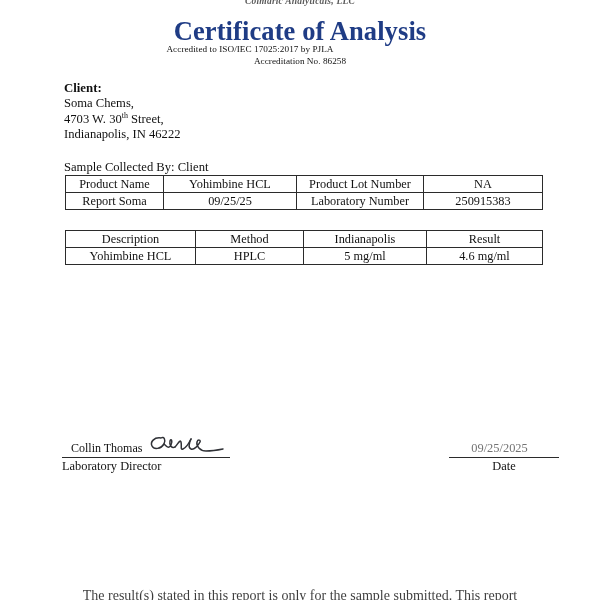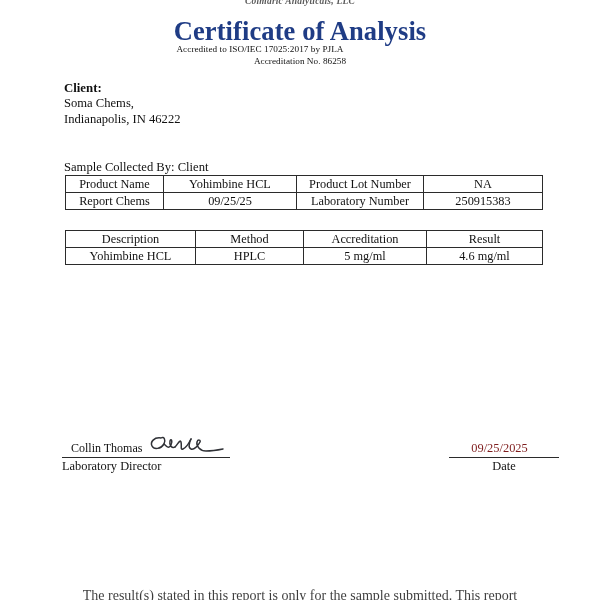--- a/index.html
+++ b/index.html
@@ -51,21 +51,21 @@
     font-size: 26.5px;
     font-weight: bold;
     color: #1f3c85;
     letter-spacing: 0.1px;
     line-height: 1;
   }
 
   .accred-line1 {
     position: absolute;
     top: 44px;
-    left: 16px;
+    left: 6px;
     width: 488px;
     text-align: center;
     font-size: 9.2px;
     color: #111111;
     letter-spacing: 0.05px;
   }
   .accred-line2 {
     position: absolute;
     top: 56px;
     left: 0;
@@ -187,21 +187,21 @@
     height: 17px;
     border-bottom: 1.1px solid #2b2b2b;
     text-align: center;
   }
   .date-value {
     position: absolute;
     left: 0;
     right: 9px;
     bottom: 1px;
     font-size: 12.4px;
-    color: #7f1d1d;
+    color: #737373;
     white-space: nowrap;
   }
   .date-caption {
     margin-top: 1px;
     text-align: center;
     font-size: 12.4px;
     color: #111111;
   }
 
   
@@ -229,20 +229,21 @@
     <div class="company-name">Colmaric Analyticals, LLC</div>
   </div>
 
   <div class="doc-title">Certificate of Analysis</div>
   <div class="accred-line1">Accredited to ISO/IEC 17025:2017 by PJLA</div>
   <div class="accred-line2">Accreditation No. 86258</div>
 
   <div class="client-block">
     <div class="client-heading">Client:</div>
     <div class="client-line">Soma Chems,</div>
+    <div class="client-line"><span>4703 W. 30</span><span class="sup">th</span><span> Street,</span></div>
     <div class="client-line">Indianapolis, IN 46222</div>
   </div>
 
   <div class="collected-by">
     <span class="lbl">Sample Collected By</span><span>: Client</span>
   </div>
 
   <table class="coa" id="table-sample">
     <colgroup>
         <col class="c1">
@@ -251,40 +252,40 @@
         <col class="c4">
       </colgroup>
     <tbody>
       <tr>
         <td>Product Name</td>
         <td>Yohimbine HCL</td>
         <td>Product Lot Number</td>
         <td>NA</td>
       </tr>
       <tr>
-        <td>Report Chems</td>
+        <td>Report Soma</td>
         <td>09/25/25</td>
         <td>Laboratory Number</td>
         <td>250915383</td>
       </tr>
     </tbody>
   </table>
 
   <table class="coa" id="table-results">
     <colgroup>
         <col class="r1">
         <col class="r2">
         <col class="r3">
         <col class="r4">
       </colgroup>
     <tbody>
       <tr>
         <td>Description</td>
         <td>Method</td>
-        <td>Accreditation</td>
+        <td>Indianapolis</td>
         <td>Result</td>
       </tr>
       <tr>
         <td>Yohimbine HCL</td>
         <td>HPLC</td>
         <td>5 mg/ml</td>
         <td>4.6 mg/ml</td>
       </tr>
     </tbody>
   </table>

